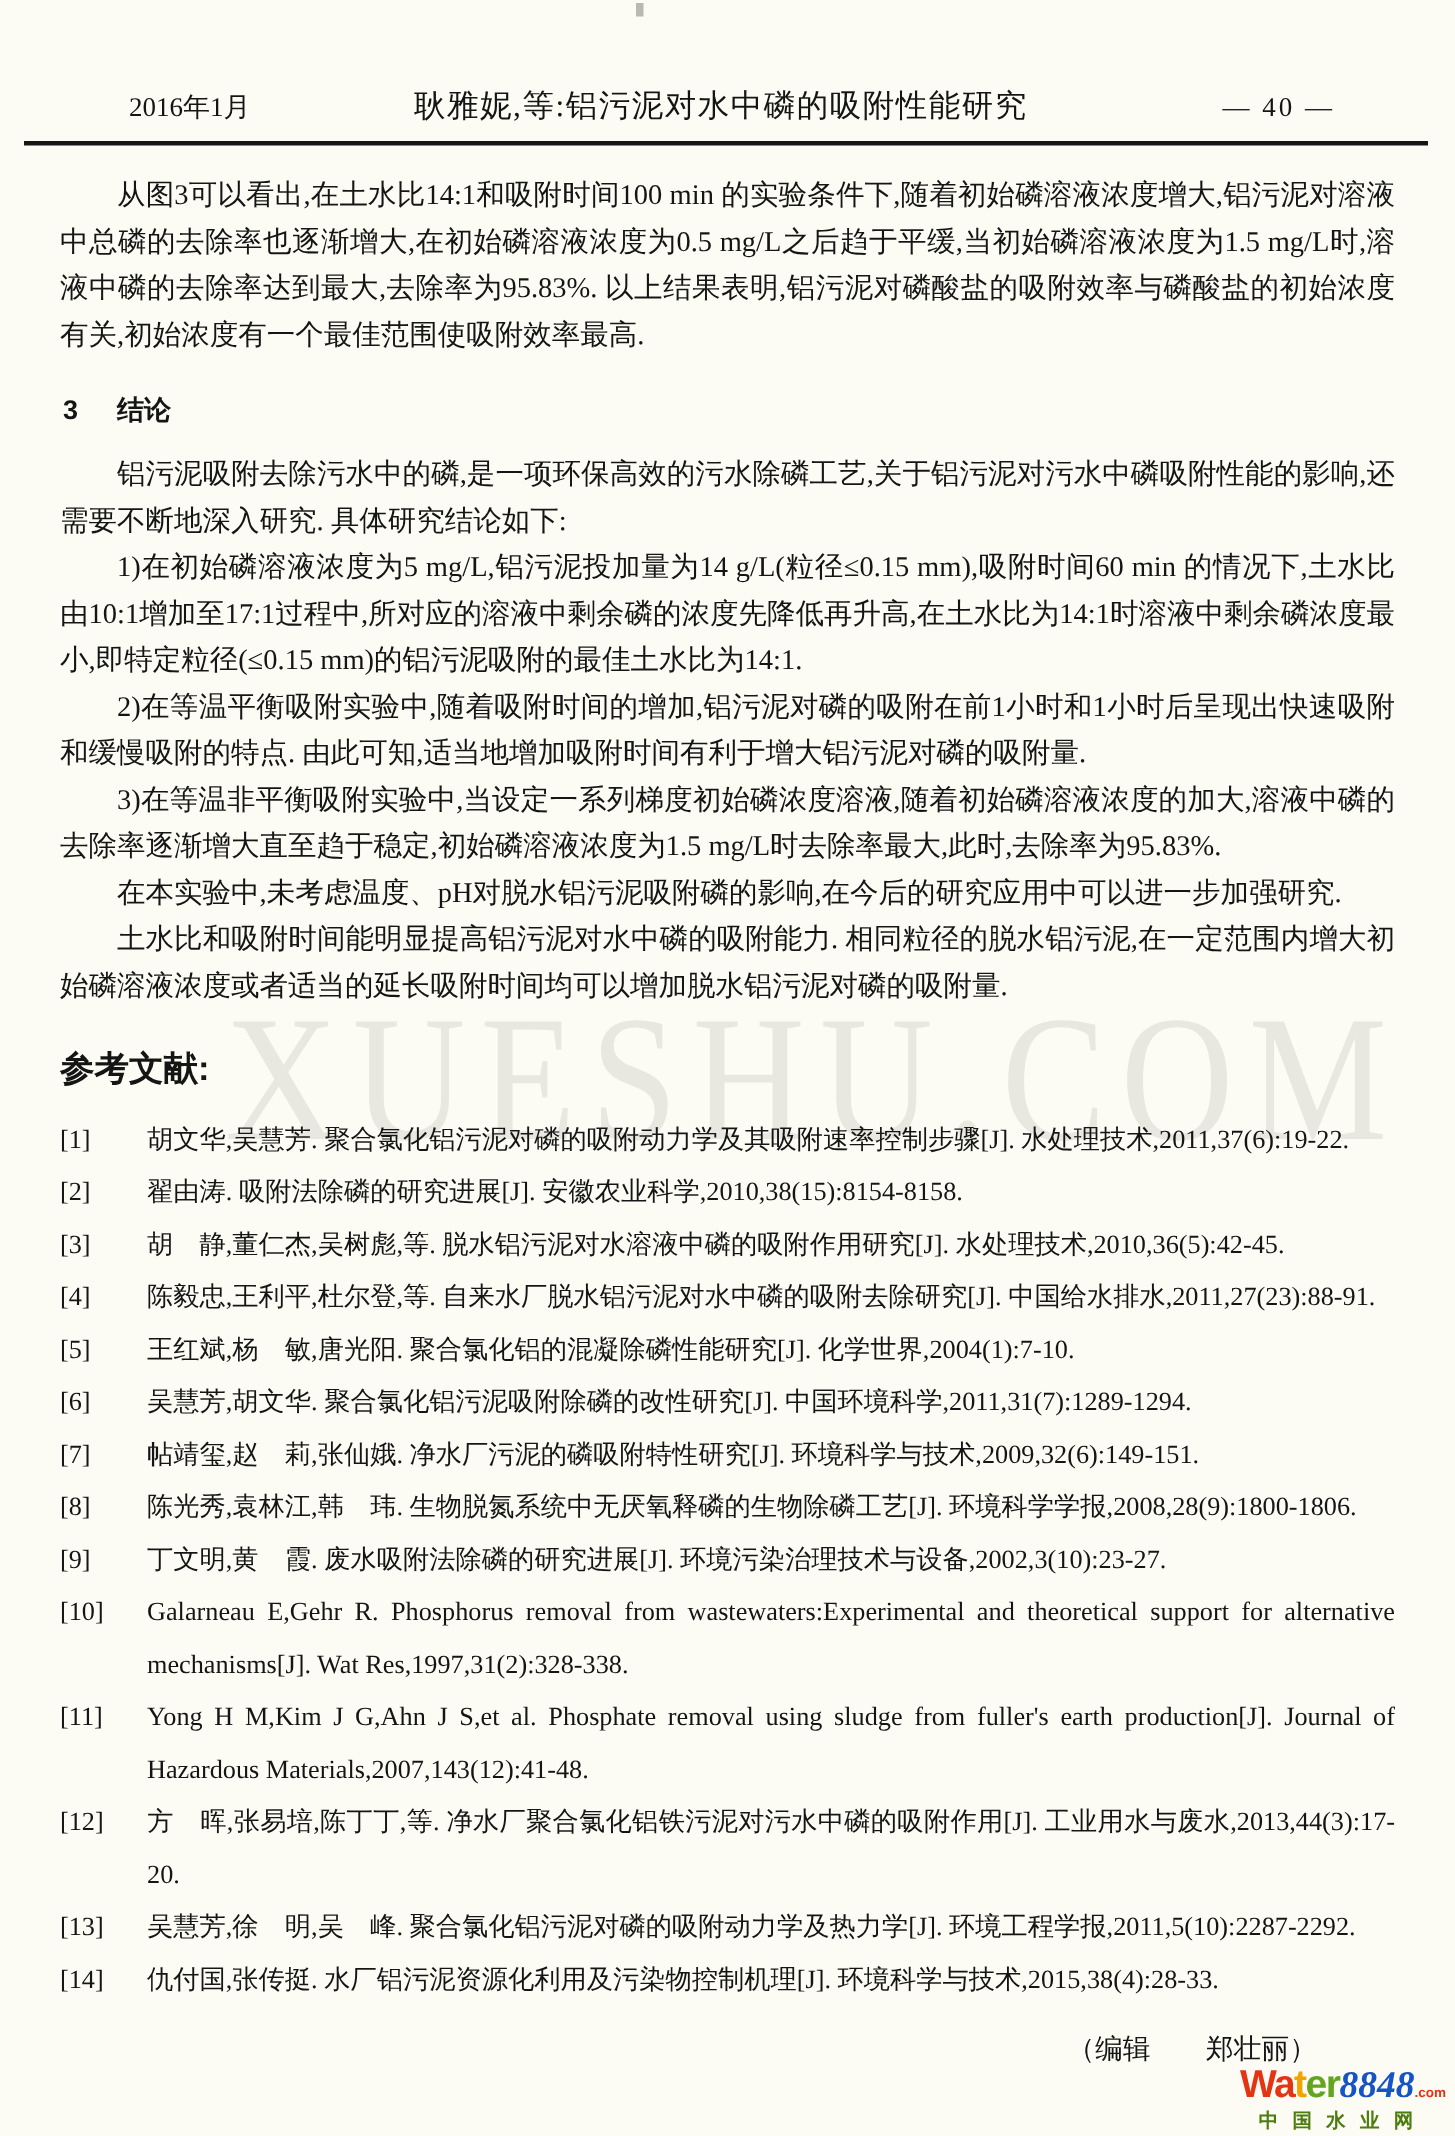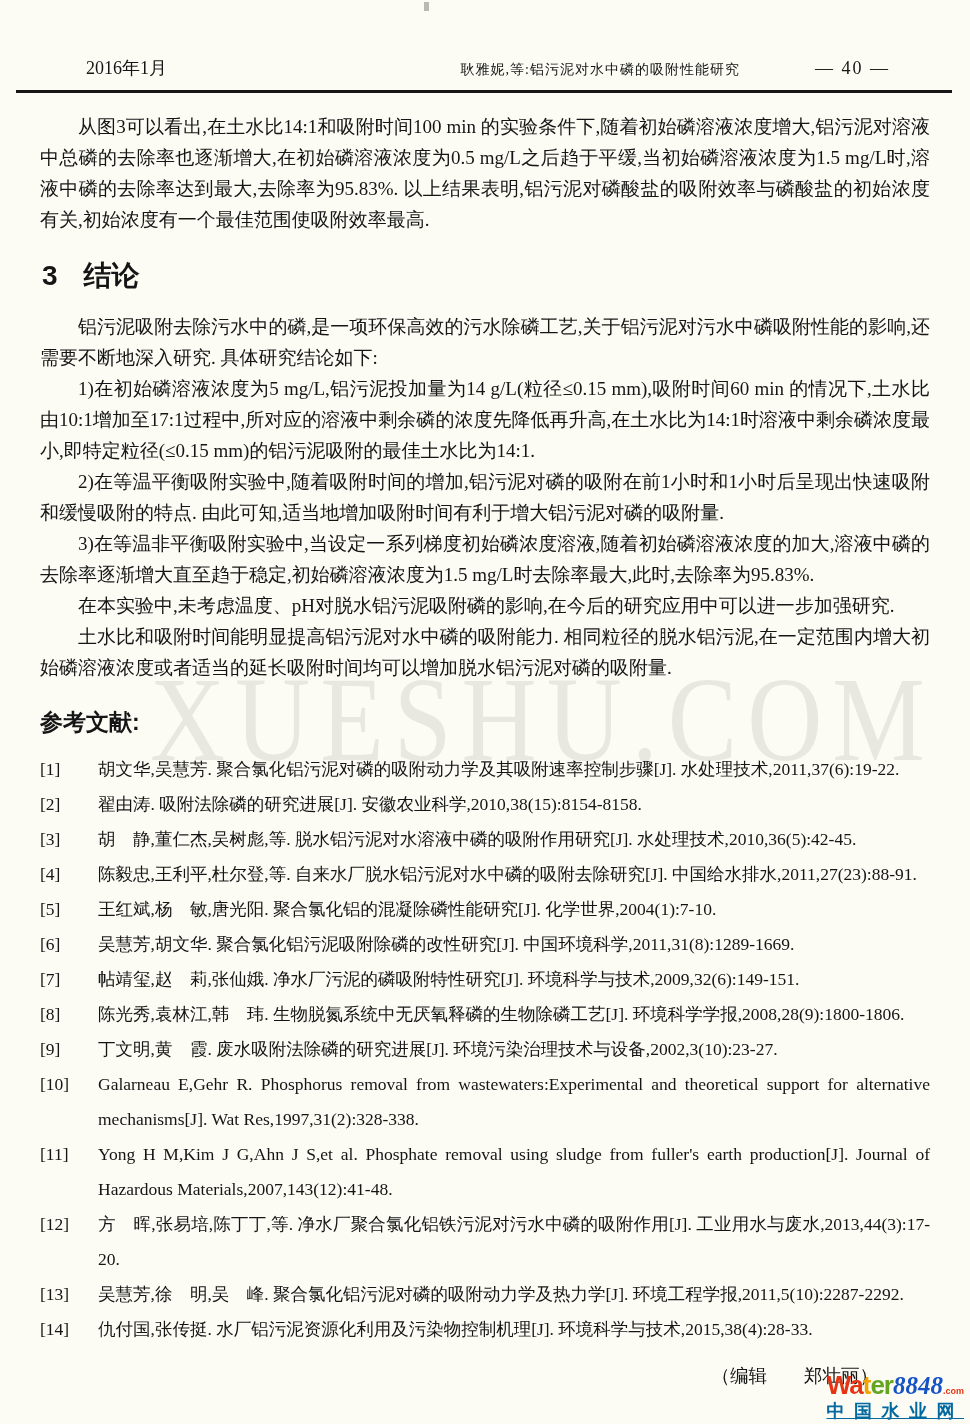--- a/index.html
+++ b/index.html
@@ -20,21 +20,21 @@
     background: #b9b9b2;
   }
   
   .header {
     padding: 56px 80px 0 86px;
     display: flex;
     align-items: baseline;
     font-size: 17.5px;
   }
   .header .h-date { width: 190px; font-size: 18px; }
-  .header .h-title { flex: 1; text-align: right; font-size: 14px; letter-spacing: 1px; }
+  .header .h-title { flex: 1; text-align: left; font-size: 21px; letter-spacing: 1px; }
   .header .h-page { width: 150px; text-align: right; font-size: 18px; letter-spacing: 2px; }
   .header-rule {
     margin: 10px 18px 0 16px;
     border: 0;
     border-top: 3.5px solid #161616;
   }
   
   .watermark {
     position: absolute;
     left: 150px; top: 660px;
@@ -56,21 +56,21 @@
   .para {
     font-size: 19px;
     line-height: 31px;
     text-align: justify;
     text-indent: 2em;
   }
   .section-heading {
     margin: 22px 0 16px 2px;
     font-family: "Liberation Sans", "DejaVu Sans", sans-serif;
     font-weight: bold;
-    font-size: 28px;
+    font-size: 18px;
   }
   .section-heading .sec-num { margin-right: 26px; }
   .refs-heading {
     margin: 24px 0 14px 0;
     font-family: "Liberation Sans", "DejaVu Sans", sans-serif;
     font-weight: bold;
     font-size: 23px;
   }
   .ref-list { font-size: 17.5px; line-height: 35px; }
   .ref {
@@ -87,45 +87,44 @@
     margin-top: 16px;
     padding-right: 52px;
     text-align: right;
     font-size: 18.5px;
   }
   
   .site-logo {
     position: absolute;
     right: 6px; bottom: 4px;
     z-index: 2;
-    text-align: right;
+    text-align: center;
     font-family: "Liberation Sans", "DejaVu Sans", sans-serif;
     line-height: 1;
   }
   .logo-line1 { white-space: nowrap; }
   .logo-water { font-weight: bold; font-size: 26px; letter-spacing: -1px; }
   .logo-wa  { color: #e53413; }
   .logo-t   { color: #f0a400; }
   .logo-er  { color: #64a51f; }
   .logo-8848 {
     font-family: "Liberation Serif", "DejaVu Serif", serif;
     font-style: italic;
     font-weight: bold;
     font-size: 25px;
     color: #1653c4;
   }
   .logo-com { font-size: 9px; font-weight: bold; color: #e53413; }
   .logo-subtitle {
     margin-top: 4px;
-    font-size: 18px;
+    font-size: 13px;
     font-weight: bold;
-    color: #0369a1;
+    color: #4d7c0f;
     letter-spacing: 9.5px;
     white-space: nowrap;
-    text-decoration: underline;
   }
 </style>
 </head>
 <body>
 
 <div class="page">
 
   <div class="scan-mark"></div>
 
   <div class="header">
@@ -153,21 +152,21 @@
     <p class="para">土水比和吸附时间能明显提高铝污泥对水中磷的吸附能力. 相同粒径的脱水铝污泥,在一定范围内增大初始磷溶液浓度或者适当的延长吸附时间均可以增加脱水铝污泥对磷的吸附量.</p>
 
     <div class="refs-heading">参考文献:</div>
 
     <div class="ref-list">
       <div class="ref"><span class="ref-num">[1]</span><span>胡文华,吴慧芳. 聚合氯化铝污泥对磷的吸附动力学及其吸附速率控制步骤[J]. 水处理技术,2011,37(6):19-22.</span></div>
       <div class="ref"><span class="ref-num">[2]</span><span>翟由涛. 吸附法除磷的研究进展[J]. 安徽农业科学,2010,38(15):8154-8158.</span></div>
       <div class="ref"><span class="ref-num">[3]</span><span>胡　静,董仁杰,吴树彪,等. 脱水铝污泥对水溶液中磷的吸附作用研究[J]. 水处理技术,2010,36(5):42-45.</span></div>
       <div class="ref"><span class="ref-num">[4]</span><span>陈毅忠,王利平,杜尔登,等. 自来水厂脱水铝污泥对水中磷的吸附去除研究[J]. 中国给水排水,2011,27(23):88-91.</span></div>
       <div class="ref"><span class="ref-num">[5]</span><span>王红斌,杨　敏,唐光阳. 聚合氯化铝的混凝除磷性能研究[J]. 化学世界,2004(1):7-10.</span></div>
-      <div class="ref"><span class="ref-num">[6]</span><span>吴慧芳,胡文华. 聚合氯化铝污泥吸附除磷的改性研究[J]. 中国环境科学,2011,31(8):1289-1669.</span></div>
+      <div class="ref"><span class="ref-num">[6]</span><span>吴慧芳,胡文华. 聚合氯化铝污泥吸附除磷的改性研究[J]. 中国环境科学,2011,31(7):1289-1294.</span></div>
       <div class="ref"><span class="ref-num">[7]</span><span>帖靖玺,赵　莉,张仙娥. 净水厂污泥的磷吸附特性研究[J]. 环境科学与技术,2009,32(6):149-151.</span></div>
       <div class="ref"><span class="ref-num">[8]</span><span>陈光秀,袁林江,韩　玮. 生物脱氮系统中无厌氧释磷的生物除磷工艺[J]. 环境科学学报,2008,28(9):1800-1806.</span></div>
       <div class="ref"><span class="ref-num">[9]</span><span>丁文明,黄　霞. 废水吸附法除磷的研究进展[J]. 环境污染治理技术与设备,2002,3(10):23-27.</span></div>
       <div class="ref"><span class="ref-num">[10]</span><span>Galarneau E,Gehr R. Phosphorus removal from wastewaters:Experimental and theoretical support for alternative mechanisms[J]. Wat Res,1997,31(2):328-338.</span></div>
       <div class="ref"><span class="ref-num">[11]</span><span>Yong H M,Kim J G,Ahn J S,et al. Phosphate removal using sludge from fuller's earth production[J]. Journal of Hazardous Materials,2007,143(12):41-48.</span></div>
       <div class="ref"><span class="ref-num">[12]</span><span>方　晖,张易培,陈丁丁,等. 净水厂聚合氯化铝铁污泥对污水中磷的吸附作用[J]. 工业用水与废水,2013,44(3):17-20.</span></div>
       <div class="ref"><span class="ref-num">[13]</span><span>吴慧芳,徐　明,吴　峰. 聚合氯化铝污泥对磷的吸附动力学及热力学[J]. 环境工程学报,2011,5(10):2287-2292.</span></div>
       <div class="ref"><span class="ref-num">[14]</span><span>仇付国,张传挺. 水厂铝污泥资源化利用及污染物控制机理[J]. 环境科学与技术,2015,38(4):28-33.</span></div>
     </div>
 

